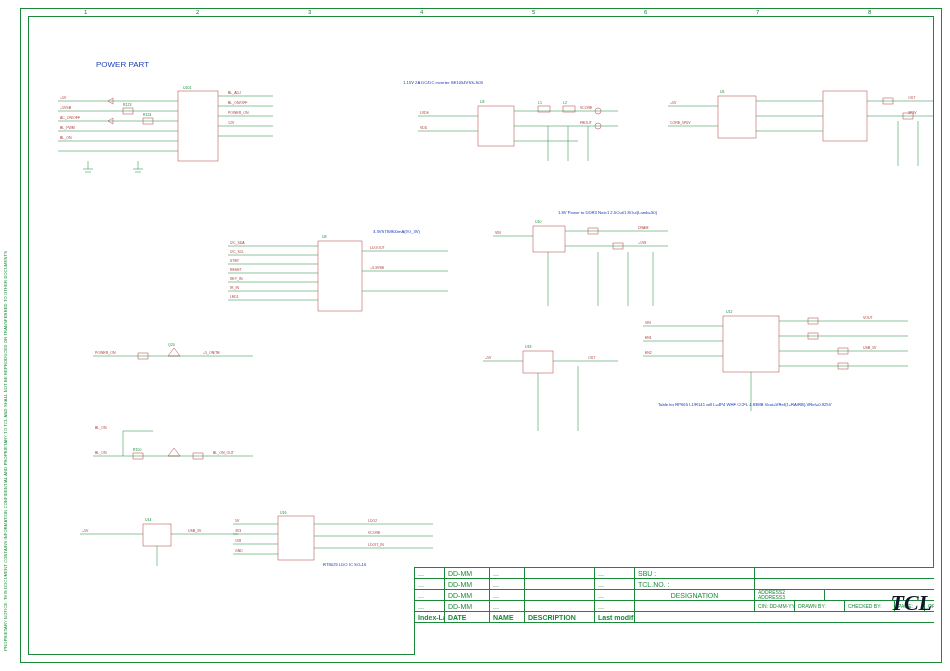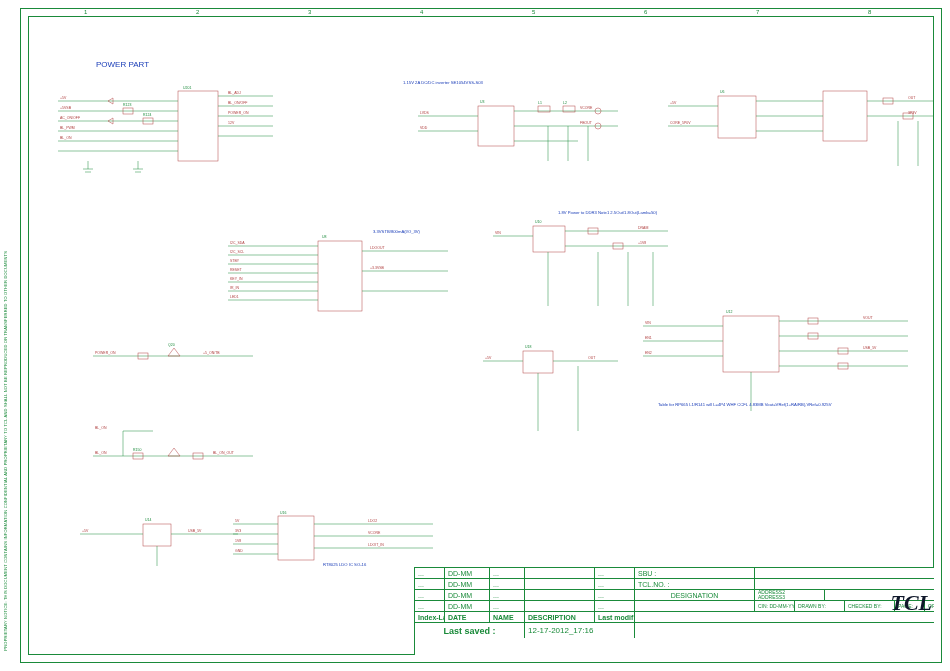--- a/index.html
+++ b/index.html
@@ -310,22 +310,17 @@
       <div class="tb-cell" style="flex:1; font-size:5px; border-right:none;">OF</div>
     </div>
     <div class="tb-row boldcell">
       <div class="tb-cell" style="width:30px">Index-Lab</div>
       <div class="tb-cell" style="width:45px">DATE</div>
       <div class="tb-cell" style="width:35px">NAME</div>
       <div class="tb-cell" style="width:70px">DESCRIPTION</div>
       <div class="tb-cell" style="width:40px">Last modif</div>
       <div class="tb-cell" style="flex:1; border-right:none;"></div>
     </div>
-    <div class="tb-bottom">
-      <div class="tb-cell boldcell" style="width:110px; font-size:9px; justify-content:center; border-bottom:none;">Last saved :</div>
-      <div class="tb-cell" style="width:110px; font-size:8px; border-bottom:none;">12-17-2012_17:16</div>
-      <div class="tb-cell" style="flex:1; border-right:none; border-bottom:none;"></div>
-    </div>
   </div>
 
   <div class="tb-brand">TCL</div>
 
 </div>
 
 </body></html>

